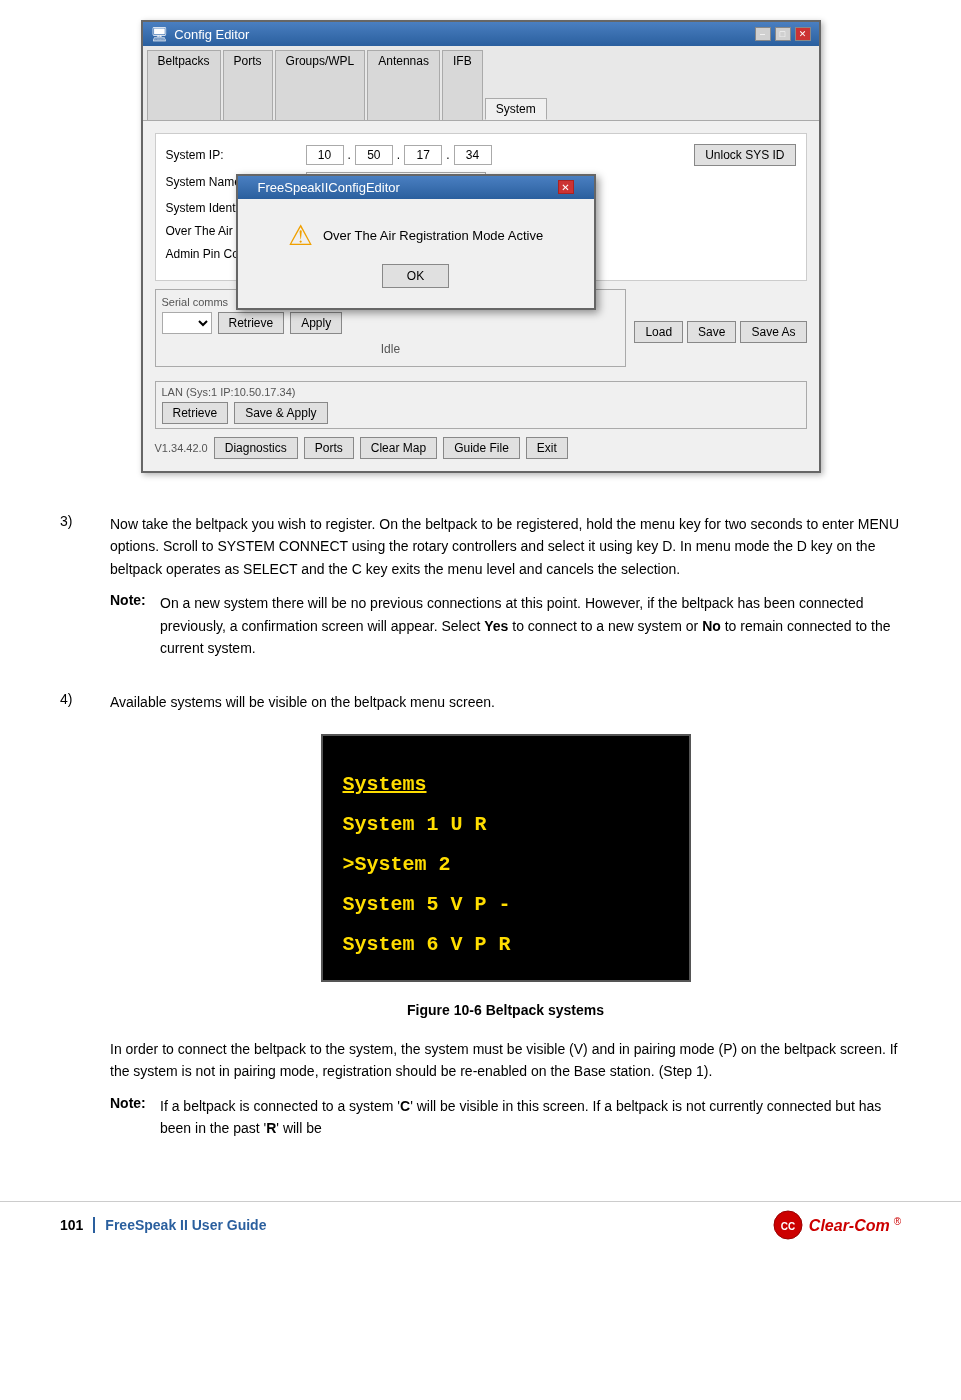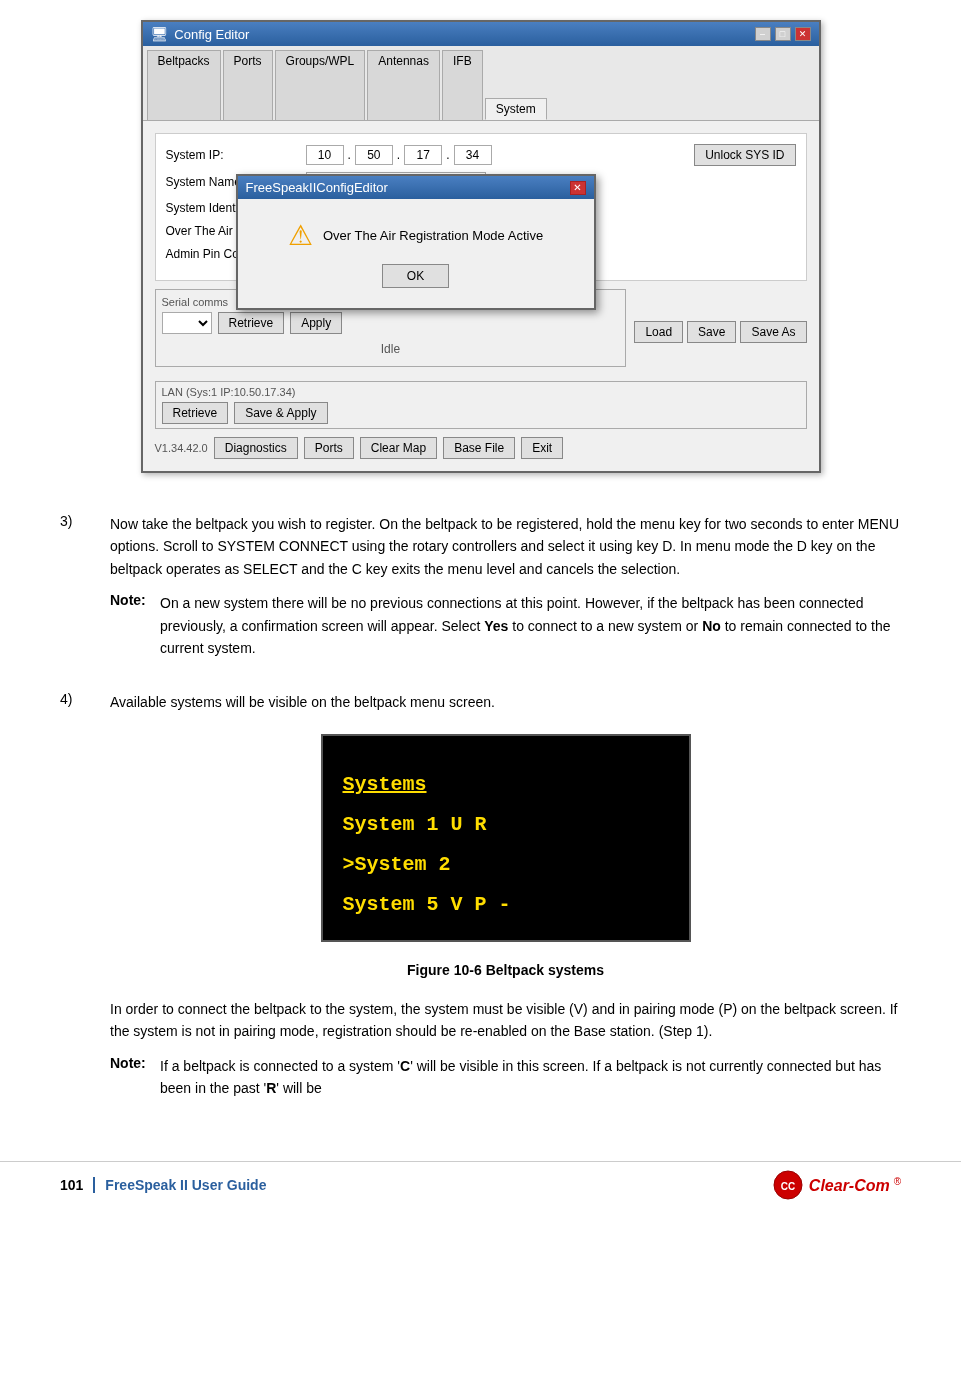--- a/index.html
+++ b/index.html
@@ -199,23 +199,22 @@
       width: 360px;
       border: 2px solid #666;
       background: #f0f0f0;
       box-shadow: 3px 3px 8px rgba(0,0,0,0.4);
       z-index: 10;
     }
 
     .modal-title-bar {
       background: linear-gradient(to bottom, #4a7fc1, #2a5f9e);
       color: white;
-      padding: 4px 8px;
-      display: flex;
-      align-items: center;
+      padding: 4px 20px;
+      display: flex;
       justify-content: space-between;
       font-size: 13px;
     }
 
     .modal-close {
       width: 16px;
       height: 14px;
       background: #cc3333;
       color: white;
       border: 1px solid #aa2222;
@@ -460,21 +459,21 @@
           <button class="btn">Retrieve</button>
           <button class="btn">Save &amp; Apply</button>
         </div>
       </div>
 
       <div class="footer-row">
         <span class="version-text">V1.34.42.0</span>
         <button class="btn">Diagnostics</button>
         <button class="btn">Ports</button>
         <button class="btn">Clear Map</button>
-        <button class="btn">Base File</button>
+        <button class="btn">Guide File</button>
         <button class="btn">Exit</button>
       </div>
     </div>
   </div>
 </div>
 
 <div class="main-content">
 
   <div class="numbered-item">
     <div class="item-number">3)</div>
@@ -490,20 +489,21 @@
   <div class="numbered-item">
     <div class="item-number">4)</div>
     <div class="item-body">
       <p class="item-text">Available systems will be visible on the beltpack menu screen.</p>
 
       <div class="beltpack-screen">
         <div class="beltpack-line underline">Systems</div>
         <div class="beltpack-line">System 1 U  R</div>
         <div class="beltpack-line">&gt;System 2</div>
         <div class="beltpack-line">System 5 V P -</div>
+        <div class="beltpack-line">System 6 V P R</div>
       </div>
 
       <p class="figure-caption">Figure 10-6 Beltpack systems</p>
 
       <p class="item-text">In order to connect the beltpack to the system, the system must be visible (V) and in pairing mode (P) on the beltpack screen.  If the system is not in pairing mode, registration should be re-enabled on the Base station. (Step 1).</p>
 
       <div class="note-block">
         <span class="note-label">Note:</span>
         <span class="note-text">If a beltpack is connected to a system '<strong>C</strong>' will be visible in this screen. If a beltpack is not currently connected but has been in the past '<strong>R</strong>' will be</span>
       </div>

